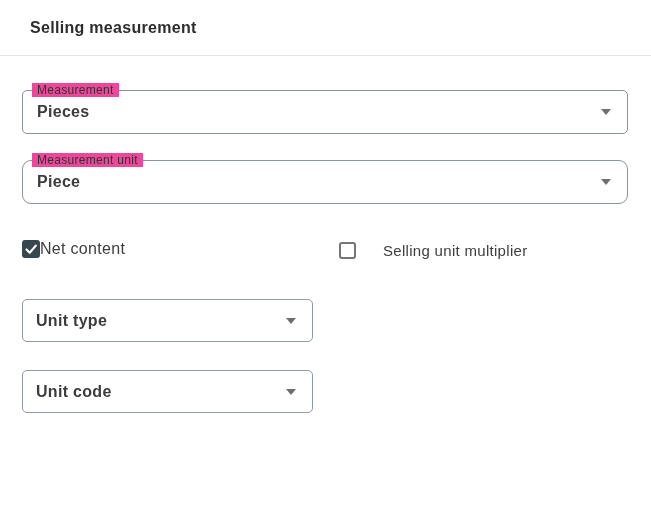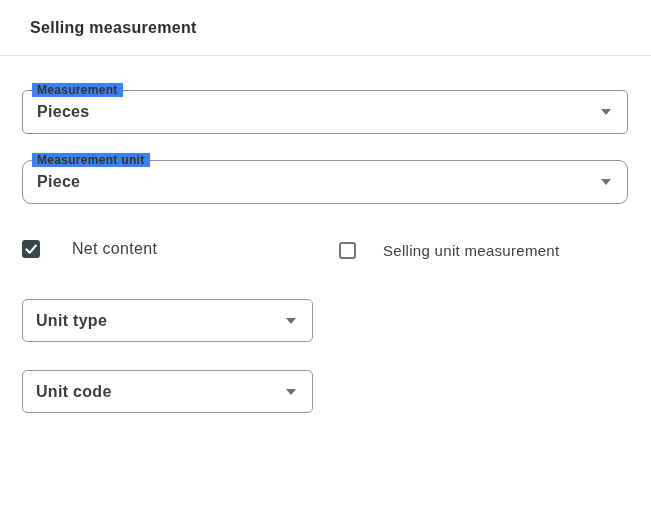--- a/index.html
+++ b/index.html
@@ -26,23 +26,23 @@
   .outlined-field {
     position: absolute; left: 22px; width: 606px; height: 44px;
     box-sizing: border-box;
     border: 1px solid #8b93a0; border-radius: 5px;
     display: flex; align-items: center;
     padding: 0 16px 0 14px;
     background: #fff; cursor: pointer;
   }
   .outlined-field .notch-label {
     position: absolute; top: -8px; left: 9px;
-    background: #3b82f6; padding: 0 5px;
+    background: #ec4899; padding: 0 5px;
     font-size: 12px; color: #333333; letter-spacing: 0.3px;
-    line-height: 14px; white-space: nowrap; font-weight: bold;
+    line-height: 14px; white-space: nowrap;
   }
   .field-value { font-size: 16px; color: #3c3c3c; letter-spacing: 0.3px; font-weight: bold; }
 
   .caret {
     margin-left: auto;
     width: 0; height: 0;
     border-left: 5px solid transparent;
     border-right: 5px solid transparent;
     border-top: 6px solid #6f6f6f;
   }
@@ -60,21 +60,21 @@
     display: flex; align-items: center; justify-content: center;
     cursor: pointer;
   }
   .checkbox.cb-large { width: 18px; height: 18px; border-radius: 3px; border: 2px solid #757575; }
   .checkbox.cb-small { width: 17px; height: 17px; border-radius: 3px; border: 2px solid #757575; }
   .checkbox.checked { background: #37474f; border-color: #37474f; }
   .checkbox svg { display: none; }
   .checkbox.checked svg { display: block; }
 
   .check-label { color: #3d3d3d; letter-spacing: 0.3px; cursor: pointer; }
-  #check-net-content .check-label { margin-left: 32px; font-size: 16px; }
+  #check-net-content .check-label { margin-left: 0; font-size: 16px; }
   #check-selling-unit .check-label { margin-left: 27px; font-size: 15px; }
 
   
   .small-field {
     position: absolute; left: 22px; width: 291px; height: 43px;
     box-sizing: border-box;
     border: 1px solid #919aa5; border-radius: 5px;
     display: flex; align-items: center;
     padding: 0 16px 0 13px;
     background: #fff; cursor: pointer;
@@ -119,21 +119,21 @@
         <polyline points="2.5,7.5 5.7,10.7 11.8,3.6" fill="none" stroke="#ffffff" stroke-width="2.2" stroke-linecap="round" stroke-linejoin="round"></polyline>
       </svg>
     </span>
     <span class="check-label">Net content</span>
   </div>
 
   <div class="check-item" id="check-selling-unit">
     <span class="checkbox cb-small">
       
     </span>
-    <span class="check-label">Selling unit measurement</span>
+    <span class="check-label">Selling unit multiplier</span>
   </div>
 
   <div class="small-field" id="field-unit-code">
     <span class="field-value">Unit code</span>
     <span class="caret"></span>
   </div>
 
   <div class="small-field" id="field-unit-type">
     <span class="field-value">Unit type</span>
     <span class="caret"></span>

